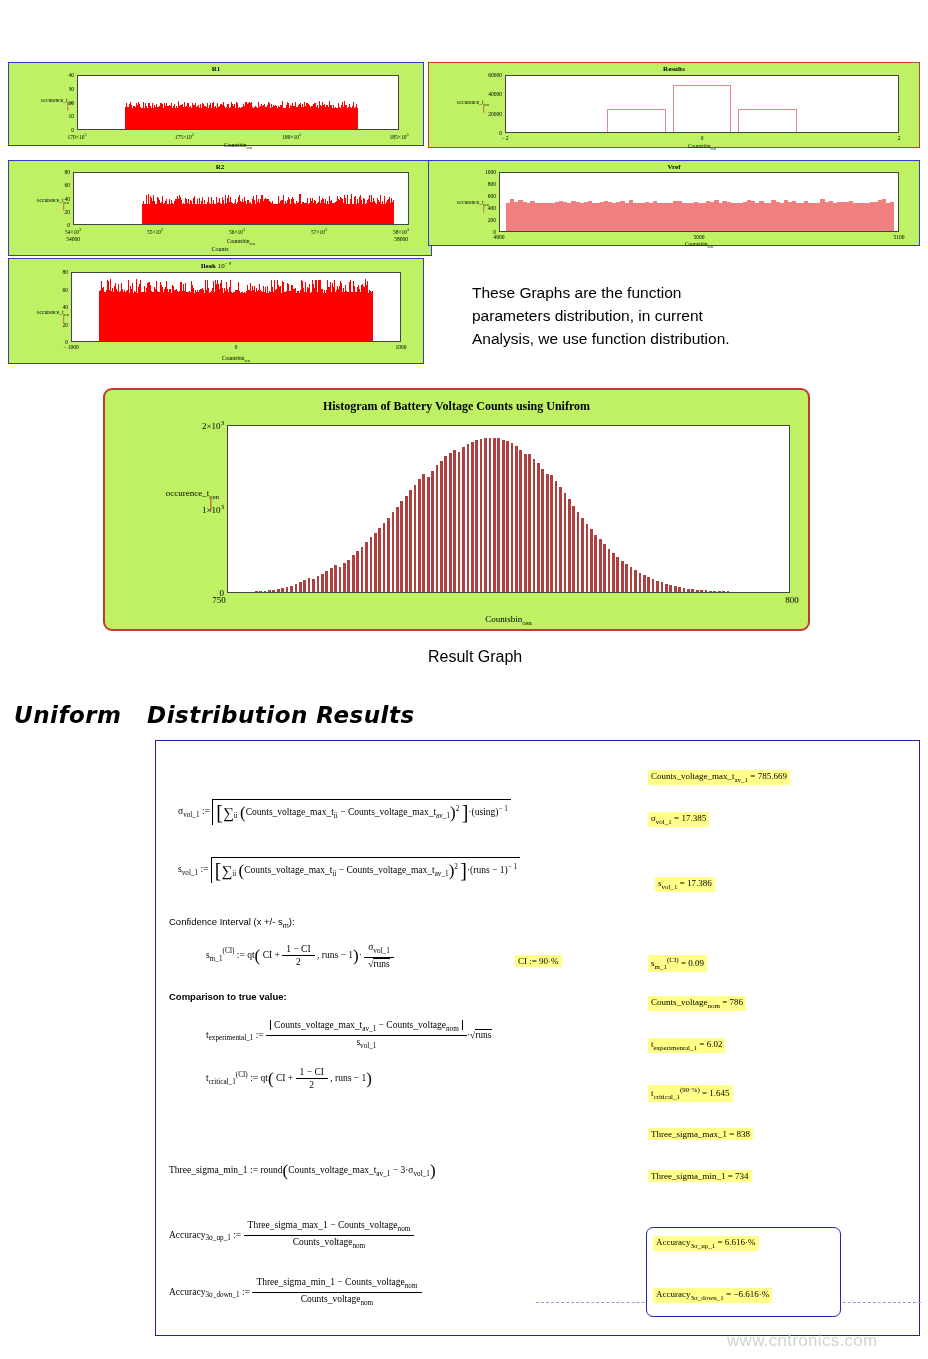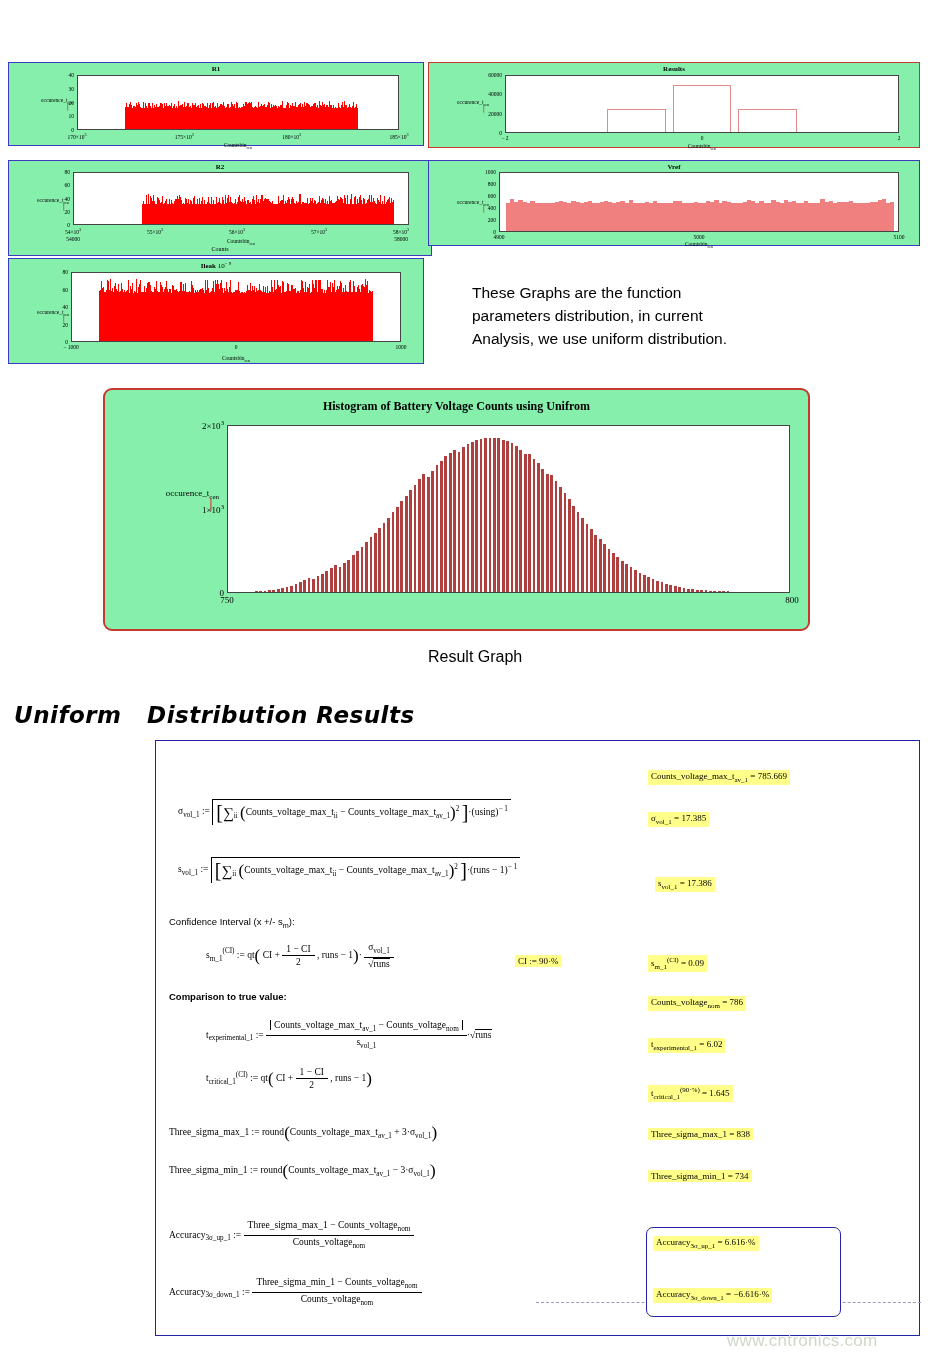--- a/index.html
+++ b/index.html
@@ -13,21 +13,21 @@
   
   .sec-heading{
     position:absolute;
     font-family:"DejaVu Sans", sans-serif;
     font-weight:bold;font-style:italic;
     font-size:23px;letter-spacing:0.5px;color:#000;
     white-space:pre;
   }
 
   
-  .chart-box{position:absolute;background:#86efac;box-sizing:border-box;}
+  .chart-box{position:absolute;background:#bef264;box-sizing:border-box;}
   .chart-box.blue{border:1px solid #3b3bbf;}
   .chart-box.red{border:1px solid #c23b2e;}
 
   .chart-title{
     position:absolute;left:0;right:0;top:2px;text-align:center;
     font-family:"Liberation Serif", serif;font-weight:bold;
     font-size:7px;color:#000;
   }
   .chart-title .sup{font-size:5px;vertical-align:super;font-weight:normal;}
 
@@ -1349,21 +1349,21 @@
         <div class="xtick" style="font-size: 5.5px; left: 392px; top: 85px;">1000</div>
       </div>
     <div class="xlabel" style="left:62px;right:22px;top:96px;">
       <span>Countsbin</span><span class="sub">cen</span>
     </div>
   </div>
 
   <div class="note" style="left:472px;top:281px;">
     <div>These Graphs are the function</div>
     <div>parameters distribution, in current</div>
-    <div>Analysis, we use uniform distribution.</div>
+    <div>Analysis, we use function distribution.</div>
   </div>
 
   <div class="chart-box red" style="left:103px;top:388px;width:707px;height:243px;border-radius:9px;border-width:2px;">
     <div class="chart-title" style="top:9px;font-size:12px;">Histogram of Battery Voltage Counts using Unifrom</div>
     <div class="ylegend" style="left:14px;top:98px;width:100px;font-size:9px;">
       <span>occurence_t</span><span class="sub" style="font-size:7px;">cen</span>
       <div class="ykey" style="font-size:11px;line-height:7px;">▏</div>
     </div>
     <div class="plot" style="left:122px;top:35px;right:18px;height:168px;">
       <div class="inner" id="main-bars">
@@ -1481,23 +1481,26 @@
           <div class="bar" style="left: 91.2557%; width: 0.487374%; height: 0.208333%; background: rgb(176, 64, 64);"></div>
           <div class="bar" style="left: 92.0417%; width: 0.487374%; height: 0.166667%; background: rgb(176, 64, 64);"></div>
           <div class="bar" style="left: 92.8278%; width: 0.487374%; height: 0.125%; background: rgb(176, 64, 64);"></div>
           <div class="bar" style="left: 93.6139%; width: 0.487374%; height: 0.0833333%; background: rgb(176, 64, 64);"></div>
         </div>
     </div>
     <div id="main-ticks">
         <div class="ytick" style="font-size: 9px; left: 119px; right: auto; transform: translate(-100%, -50%); top: 203px;">0</div>
         <div class="ytick" style="font-size: 9px; left: 119px; right: auto; transform: translate(-100%, -50%); top: 119px;">1×10<span class="sup" style="font-size:6.75px">3</span></div>
         <div class="ytick" style="font-size: 9px; left: 119px; right: auto; transform: translate(-100%, -50%); top: 35px;">2×10<span class="sup" style="font-size:6.75px">3</span></div>
-        <div class="xtick" style="font-size: 9px; left: 122px; top: 205px;">750</div>
+        <div class="xtick" style="font-size: 9px; left: 114px; top: 205px;">750</div>
         <div class="xtick" style="font-size: 9px; left: 687px; top: 205px;">800</div>
       </div>
+    <div class="xlabel" style="left:122px;right:18px;top:224px;font-size:9px;">
+      <span>Countsbin</span><span class="sub" style="font-size:7px;">cen</span>
+    </div>
   </div>
 
   <div class="caption" style="left:428px;top:648px;">Result Graph</div>
 
   <div class="sec-heading" style="left:14px;top:702px;">Uniform   Distribution Results</div>
 
   <div class="results-panel" style="left:155px;top:740px;width:765px;height:596px;">
 
 
     <div class="fx" style="left:22px;top:58px;">
@@ -1554,26 +1557,20 @@
 
     <div class="fx" style="left:50px;top:325px;">
       <span>t</span><span class="sub">critical_1</span><span class="sup">(CI)</span>
       <span>:=</span>
       <span>qt</span><span class="bigpar">(</span>
       <span>CI +</span>
       <span class="frac"><span class="num">1 − CI</span><span class="den">2</span></span>
       <span>, runs − 1</span><span class="bigpar">)</span>
     </div>
 
-    <div class="fx" style="left:13px;top:382px;">
-      <span>Three_sigma_max_1</span>
-      <span>:=</span>
-      <span>round</span><span class="bigpar">(</span><span>Counts_voltage_max_t</span><span class="sub">av_1</span>
-      <span>+ 3·σ</span><span class="sub">vol_1</span><span class="bigpar">)</span>
-    </div>
 
     <div class="fx" style="left:13px;top:420px;">
       <span>Three_sigma_min_1</span>
       <span>:=</span>
       <span>round</span><span class="bigpar">(</span><span>Counts_voltage_max_t</span><span class="sub">av_1</span>
       <span>− 3·σ</span><span class="sub">vol_1</span><span class="bigpar">)</span>
     </div>
 
     <div class="fx" style="left:13px;top:478px;">
       <span>Accuracy</span><span class="sub">3σ_up_1</span>

